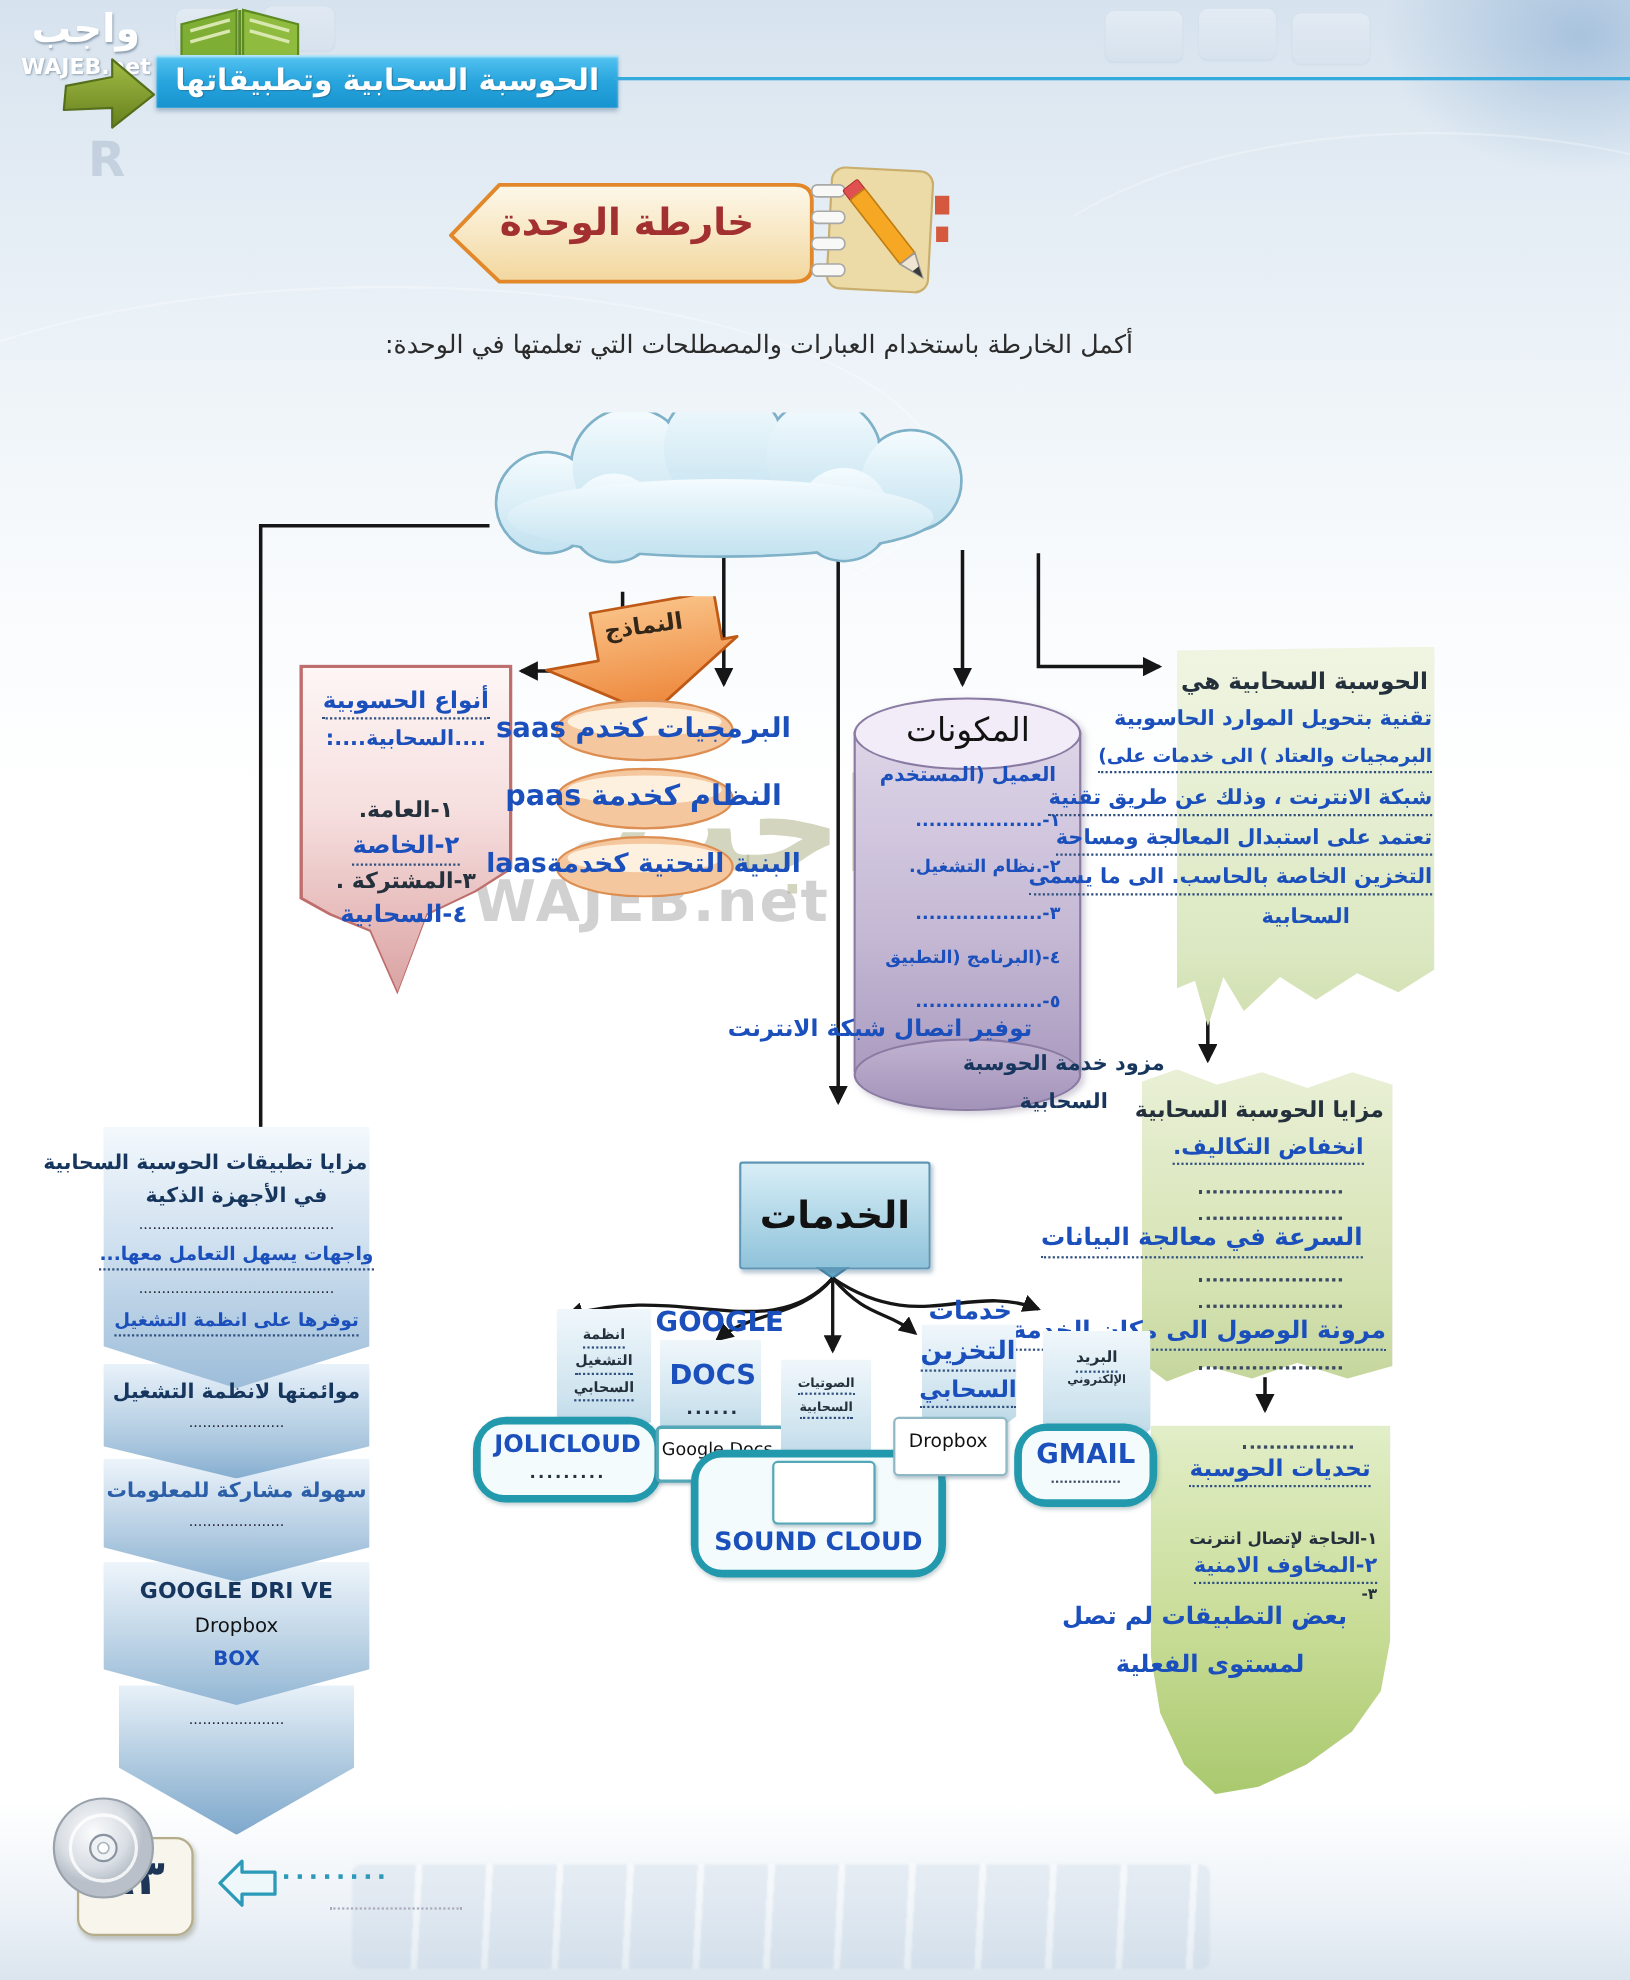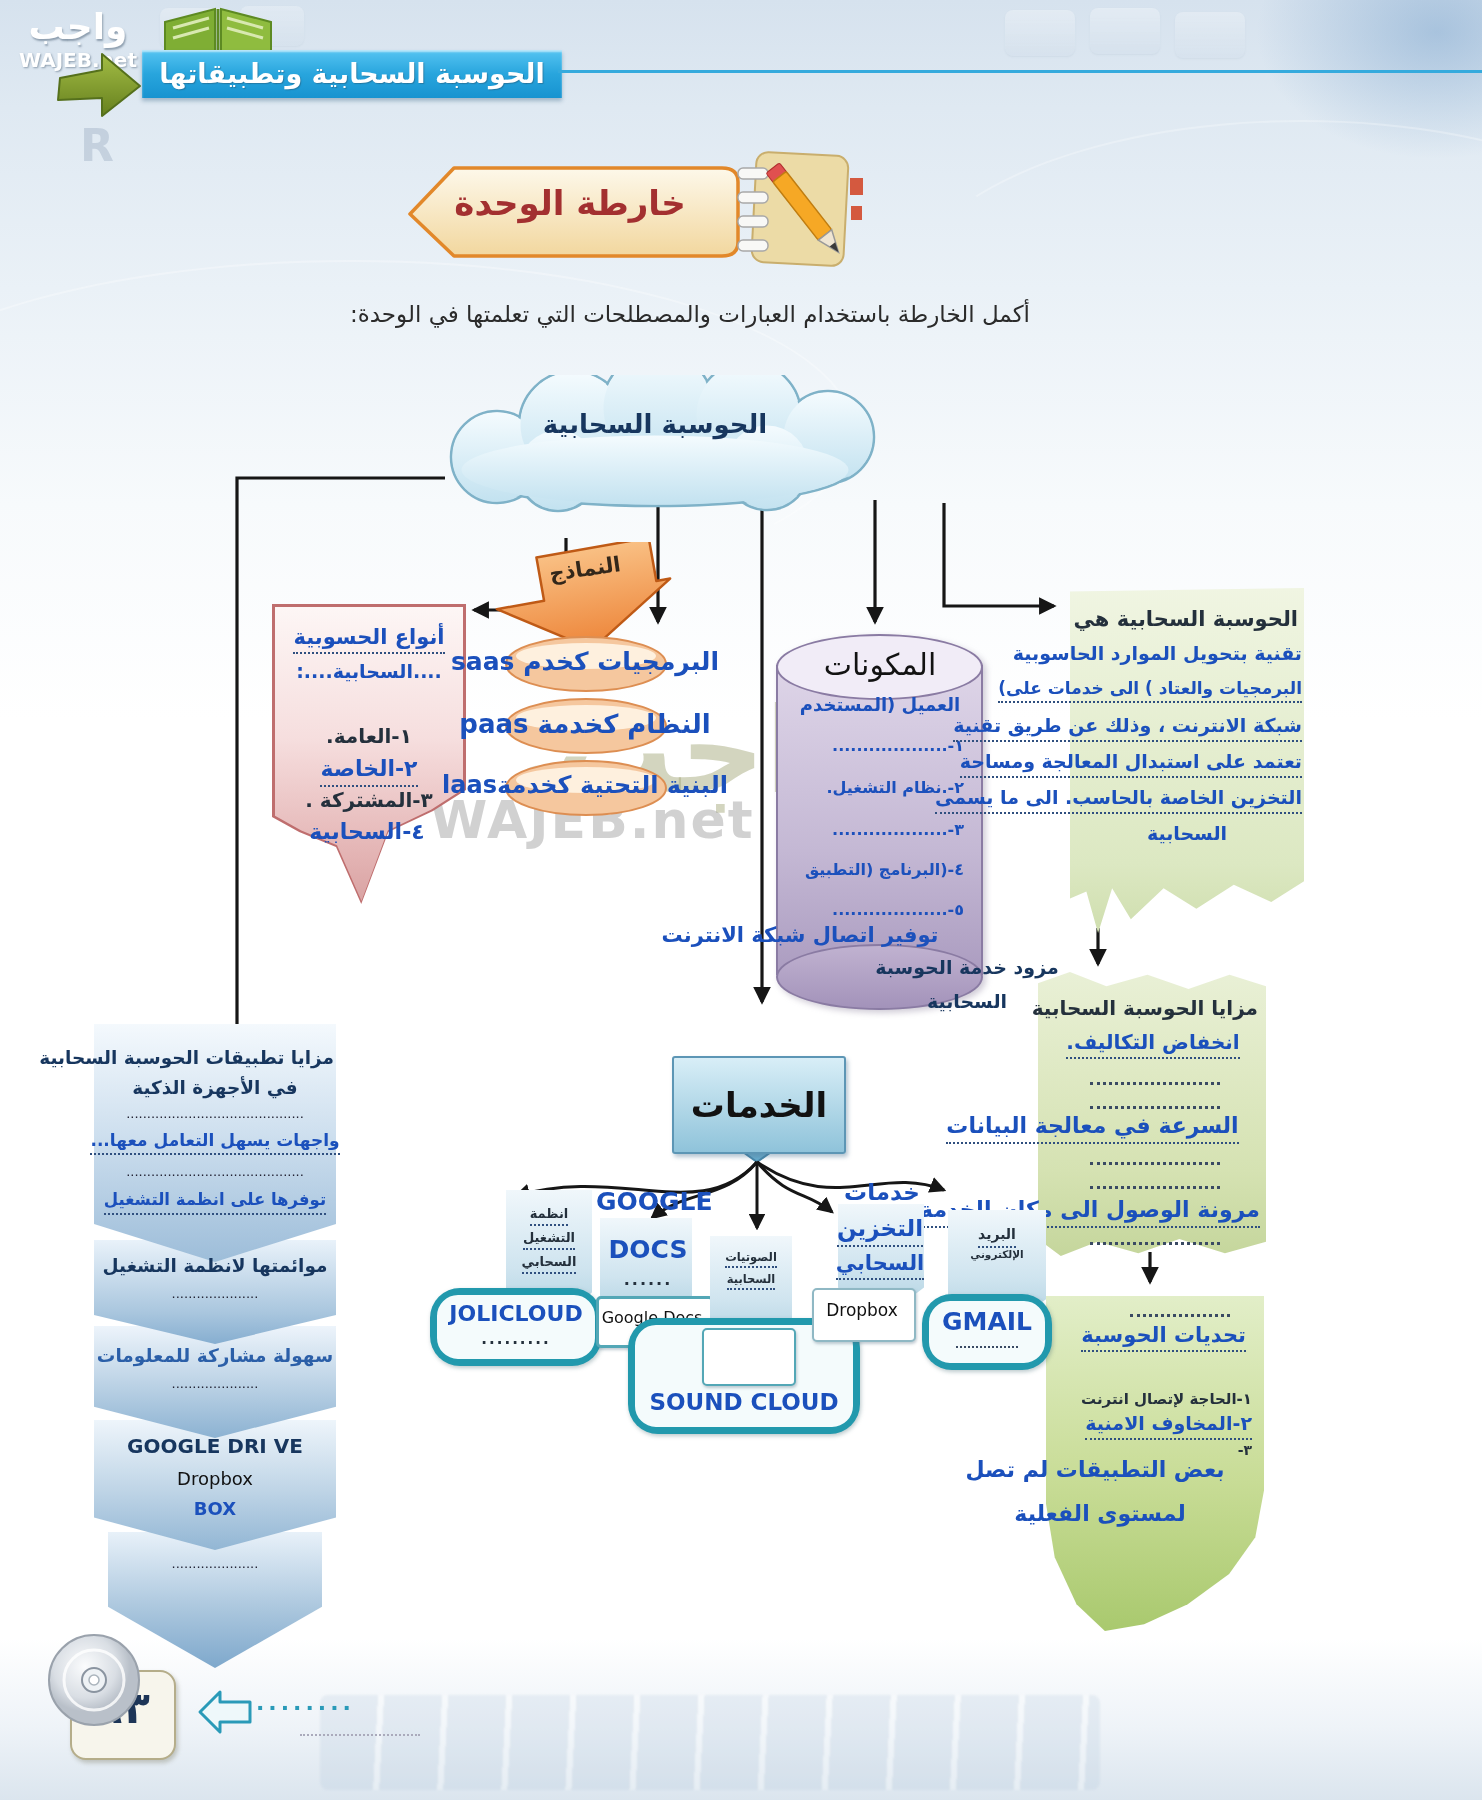--- a/index.html
+++ b/index.html
@@ -169,23 +169,20 @@
       <circle cx="82" cy="82" r="44.5"></circle>
         <circle cx="158" cy="50" r="52.5"></circle>
         <circle cx="243" cy="33" r="54.5"></circle>
       <circle cx="333" cy="40" r="51.5"></circle>
         <circle cx="413" cy="62" r="44.5"></circle>
         <circle cx="352" cy="92" r="41.5"></circle>
       <circle cx="143" cy="95" r="39.5"></circle>
         <ellipse cx="240" cy="95" rx="193.5" ry="34.5"></ellipse>
     </g>
   </svg>
-  <div class="t rtl ctr nw" style="left:470px;top:408px;width:370px;font-size:26px">
-    <span class="c-navy">الحوسبة السحابية</span>
-  </div>
 
   <div class="abs" style="left:272px;top:604px;width:194px;height:300px;background:#bf6e6e;clip-path:polygon(0% 0%,100% 0%,100% 62%,83% 69%,60% 76%,46% 100%,33% 81%,14% 76%,0% 71%);filter:drop-shadow(3px 3px 3px rgba(140,90,90,.4))">
     <div class="abs" style="inset:3px;background:linear-gradient(180deg,#fdf6f5 0%,#f6dede 45%,#e3b3b3 85%,#d9a3a3 100%);clip-path:polygon(0% 0%,100% 0%,100% 62%,83% 69%,60% 76%,46% 100%,33% 81%,14% 76%,0% 71%)"></div>
   </div>
   <div class="t rtl ctr nw" style="left:276px;top:624px;width:186px;font-size:21px"><span class="du c-blue">أنواع الحسوبية</span></div>
   <div class="t rtl ctr nw" style="left:276px;top:660px;width:186px;font-size:19px"><span class="c-blue">....السحابية....:</span></div>
   <div class="t rtl ctr nw c-dark" style="left:276px;top:724px;width:186px;font-size:20px;font-weight:bold">١-العامة.</div>
   <div class="t rtl ctr nw" style="left:276px;top:755px;width:186px;font-size:22px"><span class="du c-blue">٢-الخاصة</span></div>
   <div class="t rtl ctr nw c-dark" style="left:276px;top:788px;width:186px;font-size:20px;font-weight:bold">٣-المشتركة .</div>
   <div class="t rtl ctr nw" style="left:282px;top:818px;width:170px;font-size:22px"><span class="c-blue">٤-السحابية</span></div>

